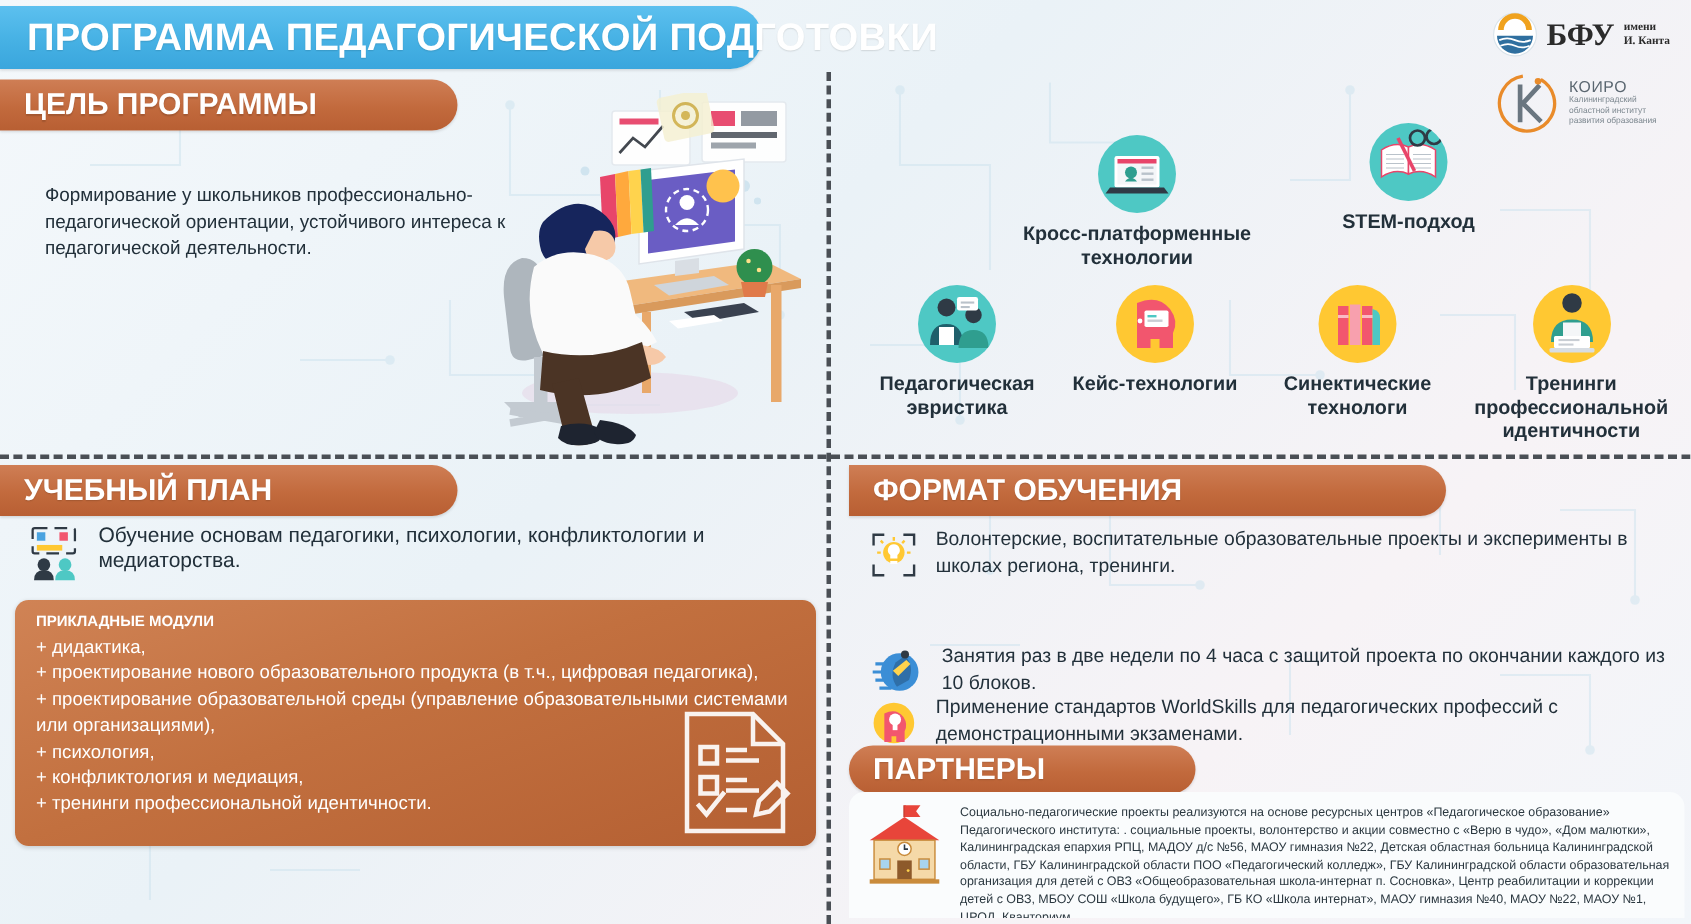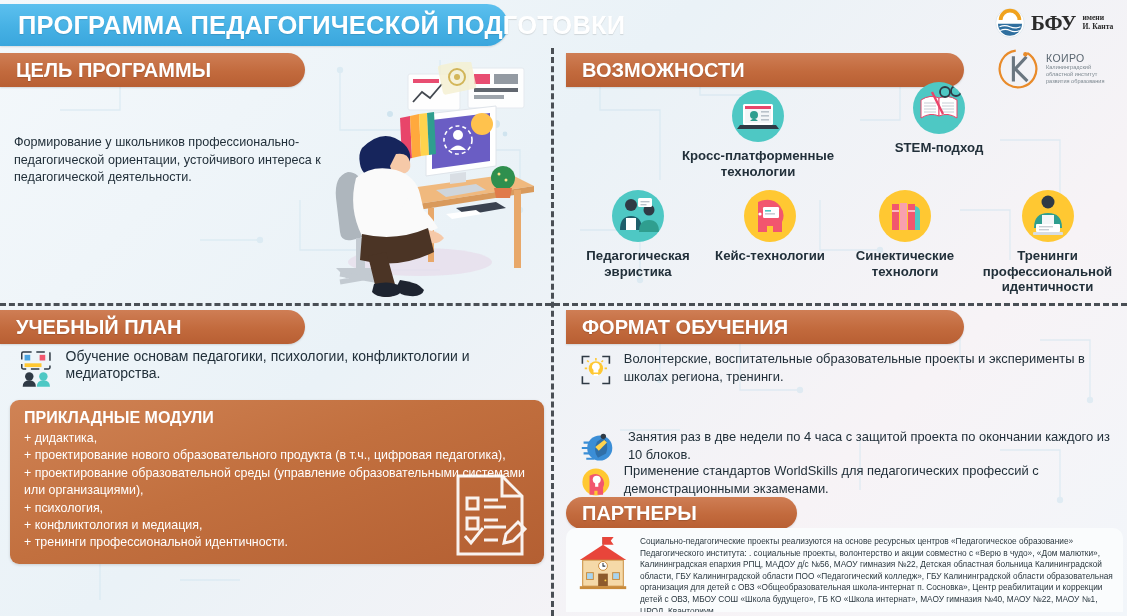--- a/index.html
+++ b/index.html
@@ -53,22 +53,22 @@
     position:absolute; left:0; top:303px; width:551px; height:0;
     border-top:3px dashed #4a4f55;
   }
   .hdash-right{
     position:absolute; left:554px; top:303px; width:573px; height:0;
     border-top:3px dashed #4a4f55;
   }
 
   
   .goal-text{
-    position:absolute; left:14px; top:122px; width:310px;
-    font-size:12.6px; line-height:17.5px; color:#22303a;margin-top:12px;
+    position:absolute; left:30px; top:122px; width:310px;
+    font-size:12.6px; line-height:17.5px; color:#22303a;
   }
 
   
   .illus{ position:absolute; left:300px; top:62px; width:250px; height:235px; }
 
   
   .opp{ position:absolute; text-align:center; }
   .opp .circ{
     width:52px; height:52px; border-radius:50%;
     margin:0 auto 6px; position:relative; overflow:hidden;
@@ -82,21 +82,21 @@
   
   .plan-row{ position:absolute; display:flex; gap:10px; align-items:flex-start; }
   .plan-row .txt{ font-size:14px; line-height:17px; color:#22303a; }
 
   .modules{
     position:absolute; left:10px; top:400px; width:534px; height:164px;
     background:linear-gradient(160deg,#d08355 0%,#c2703f 45%,#b45f32 100%);
     border-radius:9px; padding:9px 14px 0 14px; color:#fff;
     box-shadow:0 1px 3px rgba(0,0,0,.15);
   }
-  .modules h4{ font-size:16px; font-weight:bold; margin-bottom:3px; }
+  .modules h4{ font-size:10px; font-weight:bold; margin-bottom:3px; }
   .modules li{
     list-style:none; font-size:12.4px; line-height:17.4px; color:#fff;
   }
   .doc-icon{ position:absolute; right:16px; bottom:6px; opacity:.92; }
 
   
   .fmt-row{ position:absolute; display:flex; gap:12px; align-items:flex-start; }
   .fmt-row .txt{ font-size:12.9px; line-height:18px; color:#22303a; }
 
   
@@ -271,23 +271,20 @@
     <path d="M96 92 q12 -2 14 8 q2 10 -8 12 q-10 2 -12 -8 z" fill="#f6c9a8"></path>
     <path d="M56 116 q16 -14 40 -8 q20 6 24 24 l8 34 q-30 14 -66 8 q-14 -28 -6 -58 z" fill="#fafafa"></path>
     <path d="M108 136 q22 14 30 30 l-16 8 q-12 -16 -22 -26 z" fill="#fafafa"></path>
     <path d="M128 168 q12 2 16 8 q-6 8 -18 4 z" fill="#f6c9a8"></path>
     <path d="M62 172 q34 8 66 -6 l6 24 q-36 18 -74 8 z" fill="#4b3425"></path>
     <path d="M86 190 l10 36 q2 8 -8 9 q-10 1 -12 -8 l-8 -33 z" fill="#4b3425"></path>
     <path d="M74 222 q16 -4 26 2 q4 8 -6 10 q-16 3 -22 -4 z" fill="#1e2430"></path>
     <path d="M100 218 q18 2 24 10 q-2 7 -14 6 q-12 -1 -14 -8 z" fill="#1e2430"></path>
   </svg>
 
-  <div class="pill" style="left:566px; top:53px; width:398px;">
-    <span>ВОЗМОЖНОСТИ</span>
-  </div>
 
   <div class="opp" style="left:678px; top:90px; width:160px;">
     <div class="circ teal">
       <svg viewBox="0 0 52 52" width="52" height="52">
         <rect x="11" y="14" width="30" height="21" rx="1.5" fill="#fff"></rect>
         <rect x="13" y="16" width="26" height="17" fill="#f4f6f8"></rect>
         <rect x="13" y="16" width="26" height="3" fill="#e8456a"></rect>
         <circle cx="22" cy="25" r="4" fill="#2f9e8f"></circle>
         <path d="M18 31 q4 -5 8 0 z" fill="#2f9e8f"></path>
         <rect x="29" y="21" width="8" height="1.6" fill="#b9c2ca"></rect>

